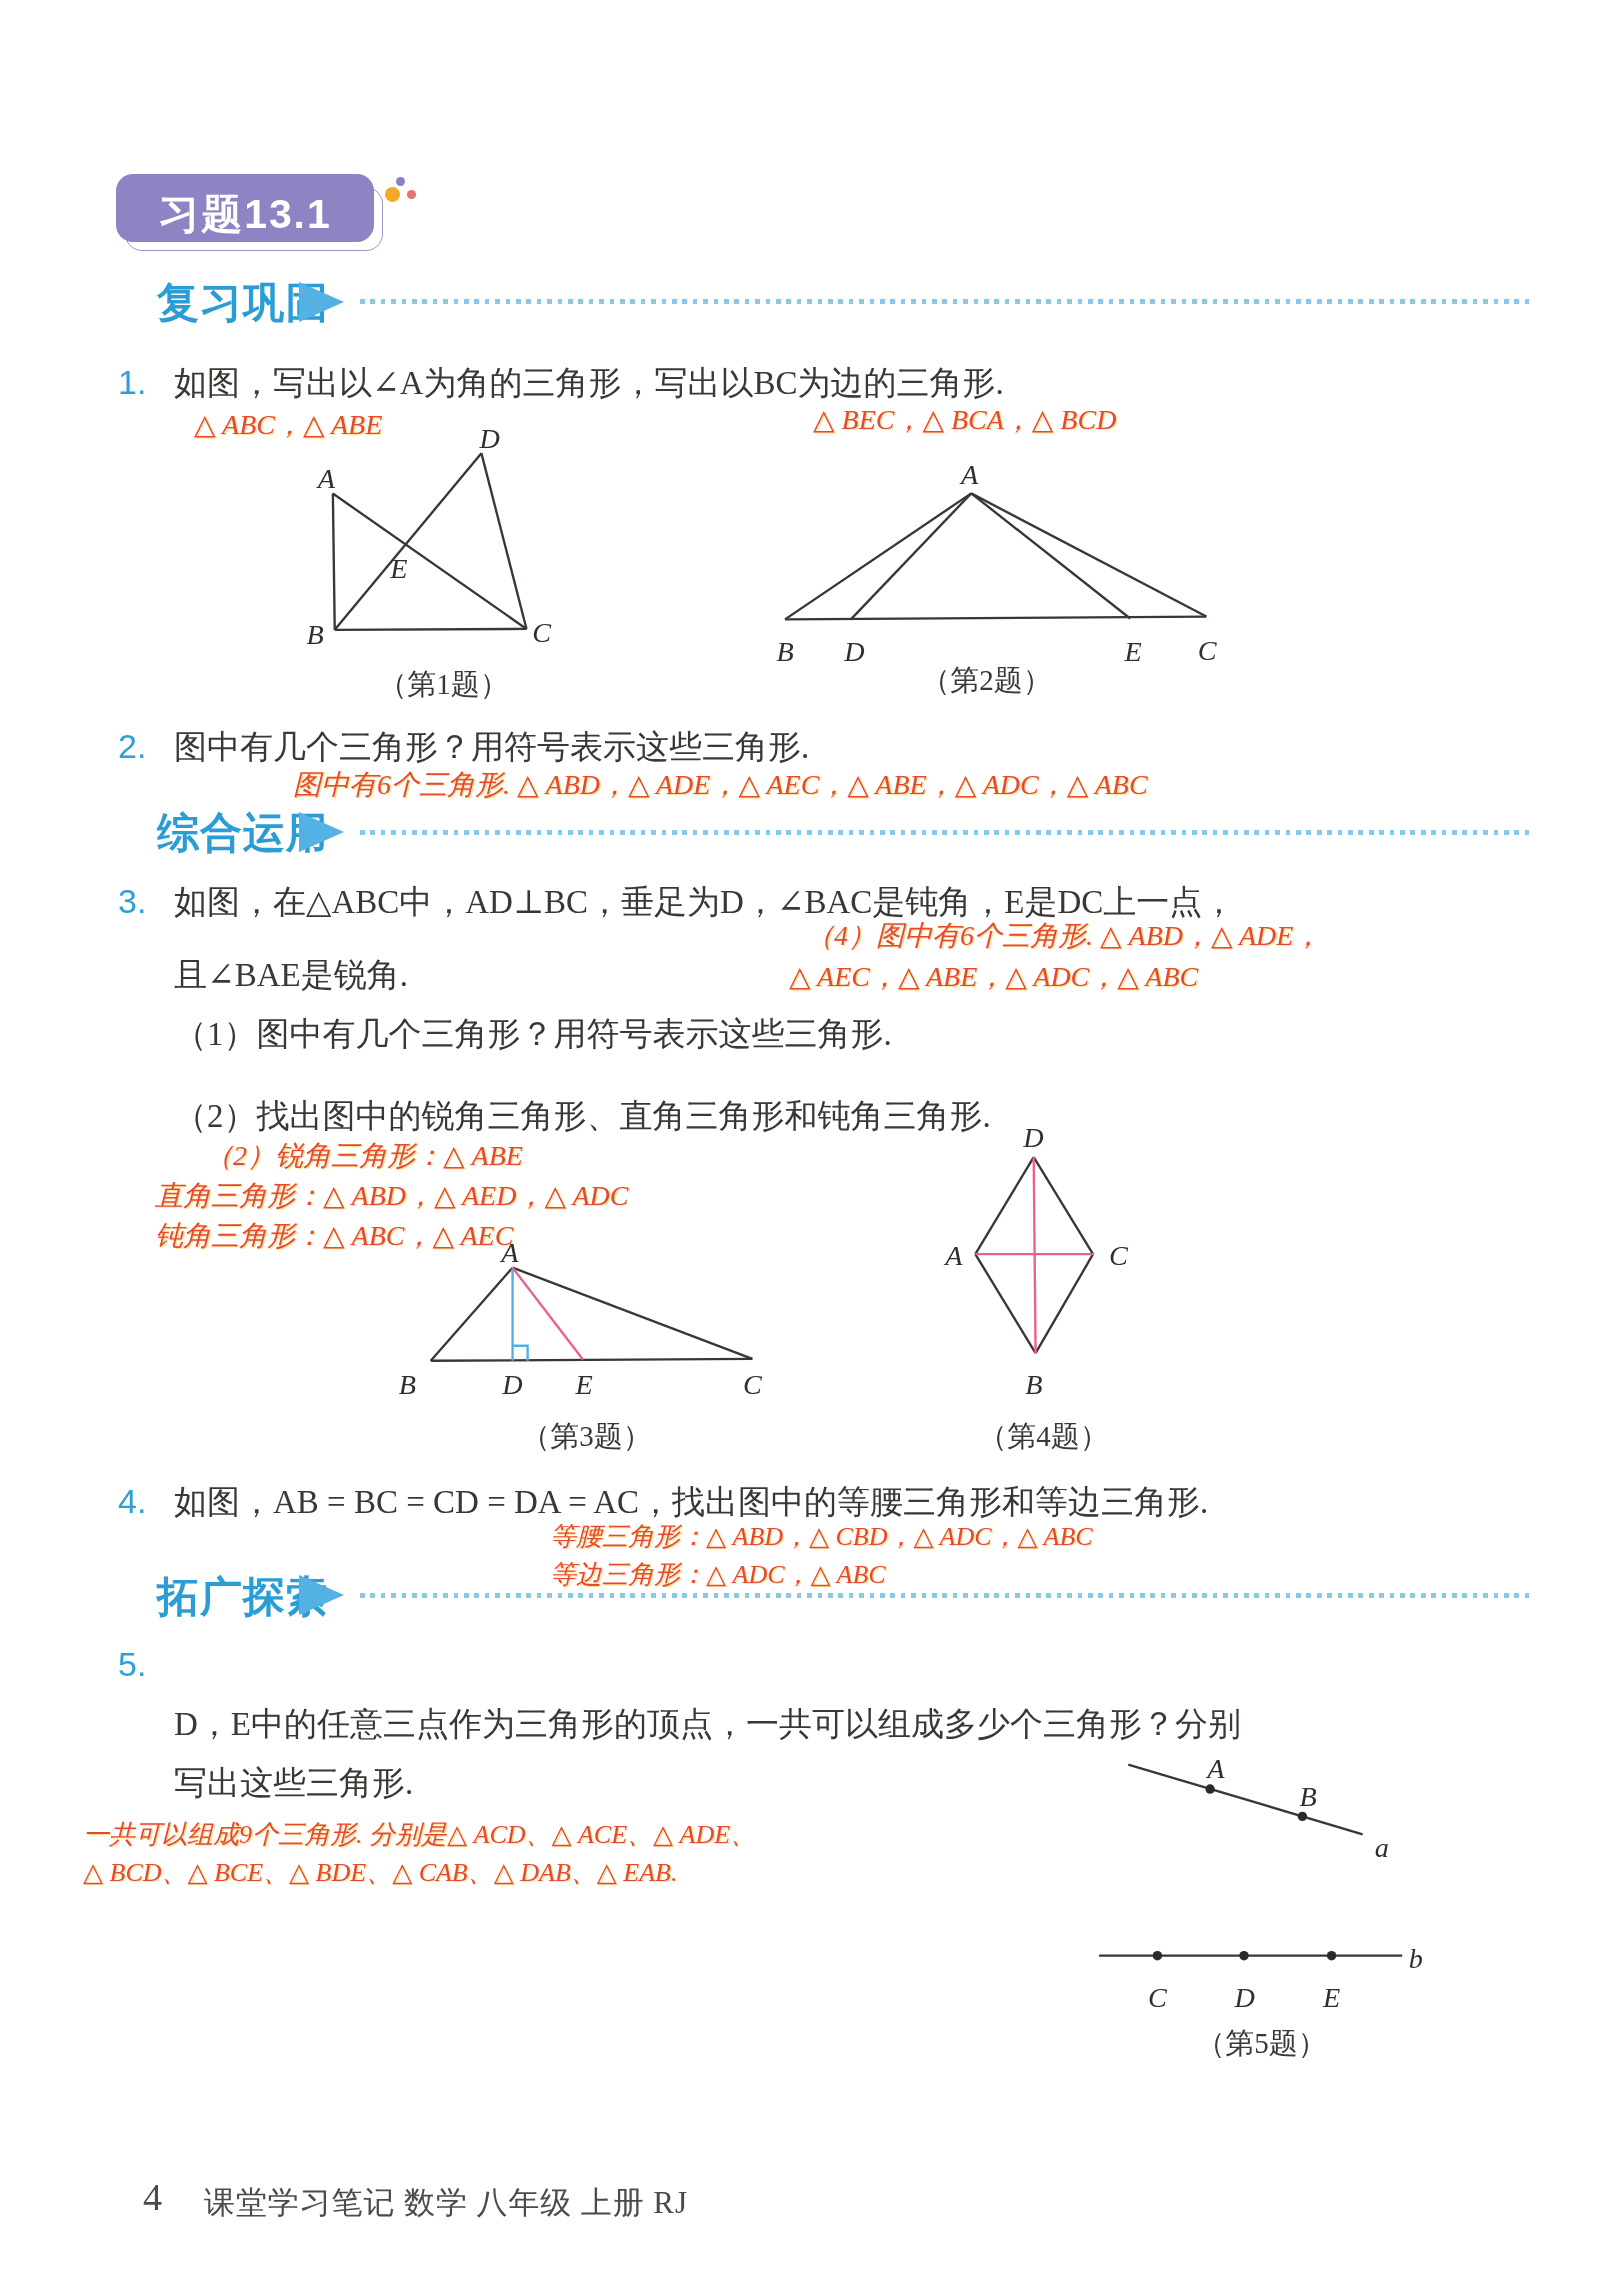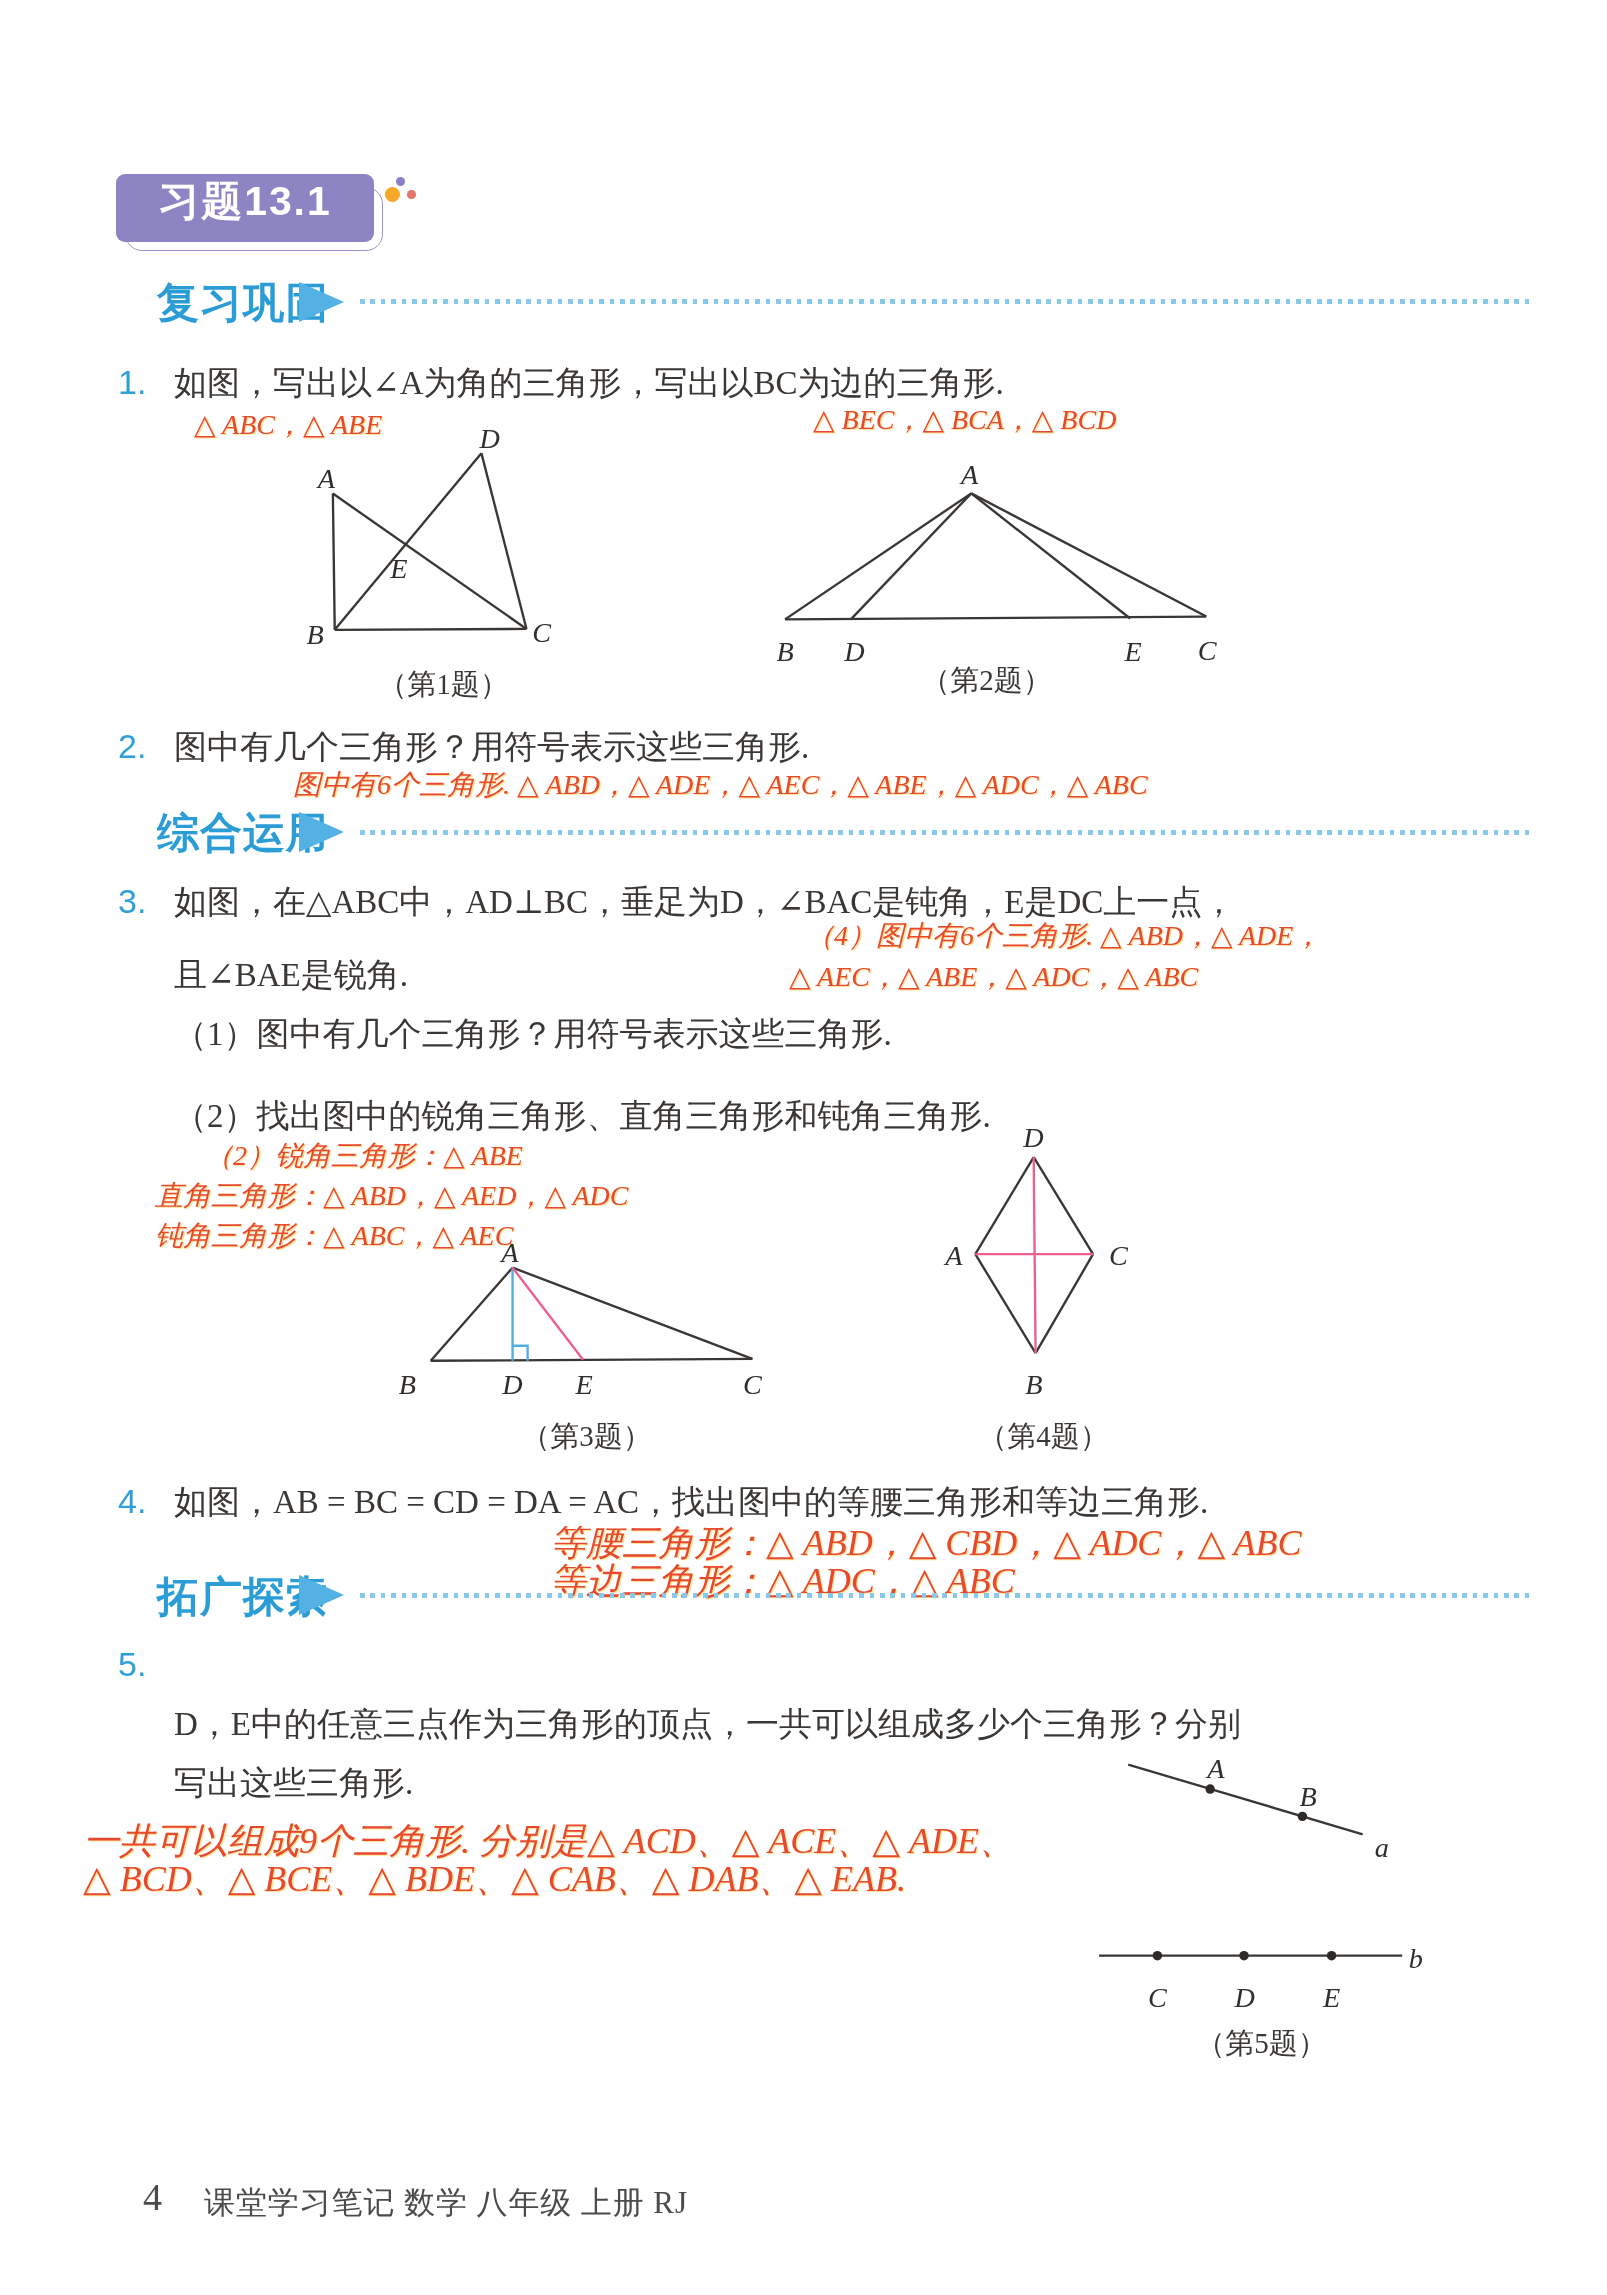--- a/index.html
+++ b/index.html
@@ -12,22 +12,22 @@
     overflow:hidden;
   }
   .abs{position:absolute;}
   
   .badge-outline{
     left:125px;top:187px;width:256px;height:62px;
     border:1.9px solid #9e93cf;border-radius:17px;background:#fff;
   }
   .badge{
     left:116px;top:174px;width:258px;height:68px;
-    background:#8d85c3;border-radius:9px;
-    display:flex;align-items:flex-start;justify-content:center;
+    background:#8d85c3;border-radius:17px;
+    display:flex;align-items:flex-end;justify-content:center;
     color:#ffffff;font:bold 41px "Liberation Sans","DejaVu Sans",sans-serif;
     letter-spacing:1.9px;
   }
   .dot{border-radius:50%;}
   
   .sec-title{
     font:bold 42px "Liberation Sans","DejaVu Sans",sans-serif;
     color:#2b9dd6;letter-spacing:0.9px;white-space:nowrap;margin-left:40px;
   }
   .sec-arrow{
@@ -41,21 +41,21 @@
   }
   
   .pnum{font:34px "Liberation Sans","DejaVu Sans",sans-serif;color:#2f9fd8;}
   .ptext{font:33px "Liberation Serif","DejaVu Serif",serif;color:#3b3734;white-space:nowrap;text-align:center;}
   
   .ans{
     font:italic 28px "Liberation Serif","DejaVu Serif",serif;
     color:#e6492f;white-space:nowrap;
     text-shadow:1.4px 1.4px 0 rgba(250,205,70,0.55);
   }
-  .ans-lg{font-size:36px;}
+  .ans-lg{font-size:26px;}
   .cap{font:29px "Liberation Serif","DejaVu Serif",serif;color:#3b3734;text-align:center;white-space:nowrap;}
   .fl{font:italic 30px "Liberation Serif","DejaVu Serif",serif;fill:#322e2b;}
   .fig-line{stroke:#3a3633;stroke-width:2.5;fill:none;}
   .fig-pink{stroke:#ed5f8e;stroke-width:2.5;fill:none;}
   .fig-blue{stroke:#55aee2;stroke-width:2.5;fill:none;}
   .footer-num{font:38px "Liberation Serif","DejaVu Serif",serif;color:#4b4b4b;}
   .footer-text{font:31px "Liberation Serif","DejaVu Serif",serif;color:#4b4b4b;letter-spacing:0.9px;white-space:nowrap;}
 </style>
 </head>
 <body>

